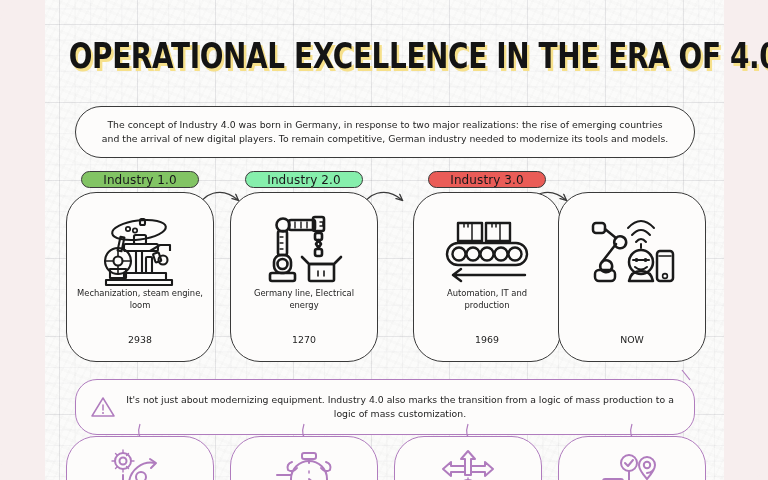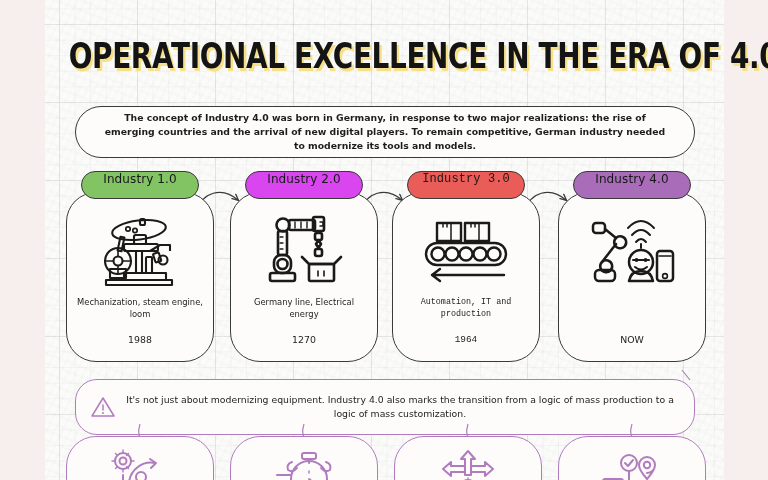--- a/index.html
+++ b/index.html
@@ -61,58 +61,58 @@
     border-radius: 26px;
     display: flex; align-items: center; justify-content: center;
   }
 
   #intro {
     left: 75px; top: 106px; width: 620px; height: 52px;
     padding: 4px 22px;
   }
   #intro-text {
     font-size: 9.3px; line-height: 1.52; color: #1d1d1d;
-    text-align: center; font-weight: 700;
+    text-align: center; font-weight: 400;
   }
 
   
   .card {
     position: absolute;
     top: 192px; width: 148px; height: 170px;
     background: #fdfcfb;
     border: 1.3px solid #3a3a3a;
     border-radius: 30px;
     display: flex; flex-direction: column; align-items: center;
   }
   #card-1 { left: 66px;  }
   #card-2 { left: 230px; }
-  #card-3 { left: 392px; font-family: Liberation Mono, monospace; }
+  #card-3 { left: 413px; }
   #card-4 { left: 558px; }
 
   .badge {
     position: absolute; top: -22px; left: 50%;
     transform: translateX(-50%);
-    width: 118px; height: 28px;
+    width: 118px; height: 17px;
     border: 1.3px solid #3a3a3a;
     border-radius: 15px;
-    display: flex; align-items: flex-start; justify-content: center;
+    display: flex; align-items: center; justify-content: center;
     font-size: 12px; font-weight: 500; color: #18181a;
     letter-spacing: .1px;
     z-index: 4;
   }
 
   .card-icon {
     margin-top: 20px;
     width: 92px; height: 74px;
     display: flex; align-items: center; justify-content: center;
   }
   .card-icon svg { display: block; }
 
   .card-caption {
-    margin-top: 10px;
+    margin-top: 1px;
     font-size: 8.4px; line-height: 1.42;
     color: #1d1d1d; text-align: center;
     font-weight: 500;
     padding: 0 10px;
   }
   .card-year {
     margin-top: auto; margin-bottom: 16px;
     font-size: 9.4px; color: #1d1d1d; font-weight: 500;
   }
 
@@ -201,25 +201,25 @@
         <path d="M24,35 v8 M24,53 v8 M11,48 h8 M29,48 h8" stroke-width="1.6"></path>
         <path d="M16,56 h16 v9 h-16 z"></path>
         <rect x="52" y="44" width="6" height="16" rx="1"></rect>
         <rect x="60" y="40" width="6" height="9" rx="1" transform="rotate(-18 63 44)"></rect>
         <circle cx="69" cy="47" r="4.5"></circle>
         <rect x="30" y="60" width="42" height="7"></rect>
         <rect x="12" y="67" width="66" height="5"></rect>
       </svg>
     </div>
     <div class="card-caption">Mechanization, steam engine, loom</div>
-    <div class="card-year">1988</div>
+    <div class="card-year">2938</div>
   </div>
 
   <div class="card" id="card-2">
-    <div class="badge" style="background: #d946ef;">
+    <div class="badge" style="background: #86efac;">
       <span>Industry 2.0</span>
     </div>
     <div class="card-icon">
       <svg viewBox="0 0 92 74" fill="none" stroke="#1a1a1a" stroke-width="2.6" stroke-linejoin="round" stroke-linecap="round">
         <circle cx="25" cy="12" r="6.5"></circle>
         <rect x="31" y="7" width="26" height="10" rx="2"></rect>
         <path d="M37,9 v6 M43,9 v6 M49,9 v6" stroke-width="1.4"></path>
         <rect x="55" y="4" width="11" height="14" rx="2"></rect>
         <path d="M62,9 h3 v4 h-3" stroke-width="1.5"></path>
         <rect x="57" y="20" width="7" height="7" rx="2"></rect>
@@ -254,27 +254,24 @@
         <rect x="6" y="30" width="80" height="22" rx="11"></rect>
         <circle cx="18" cy="41" r="6.5"></circle>
         <circle cx="32" cy="41" r="6.5"></circle>
         <circle cx="46" cy="41" r="6.5"></circle>
         <circle cx="60" cy="41" r="6.5"></circle>
         <circle cx="74" cy="41" r="6.5"></circle>
         <path d="M84,62 H12 M20,56 l-8,6 8,6"></path>
       </svg>
     </div>
     <div class="card-caption">Automation, IT and production</div>
-    <div class="card-year">1964</div>
+    <div class="card-year">1969</div>
   </div>
 
   <div class="card" id="card-4">
-    <div class="badge" style="background: rgb(168, 108, 184);">
-      <span>Industry 4.0</span>
-    </div>
     <div class="card-icon">
       <svg viewBox="0 0 92 74" fill="none" stroke="#1a1a1a" stroke-width="2.5" stroke-linejoin="round" stroke-linecap="round">
         <path d="M10,10 h6 a3,3 0 0 1 3,3 v4 a3,3 0 0 1 -3,3 h-6 a3,3 0 0 1 -3,-3 v-4 a3,3 0 0 1 3,-3 z"></path>
         <path d="M19,16 L30,25"></path>
         <path d="M30,25 a6,6 0 1 1 -0.1,0.1"></path>
         <path d="M30,31 L16,49"></path>
         <path d="M16,49 a6,6 0 1 1 -0.1,0.1"></path>
         <rect x="9" y="57" width="20" height="11" rx="4"></rect>
         <circle cx="55" cy="49" r="12"></circle>
         <path d="M47,47 h16" stroke-width="2"></path>

